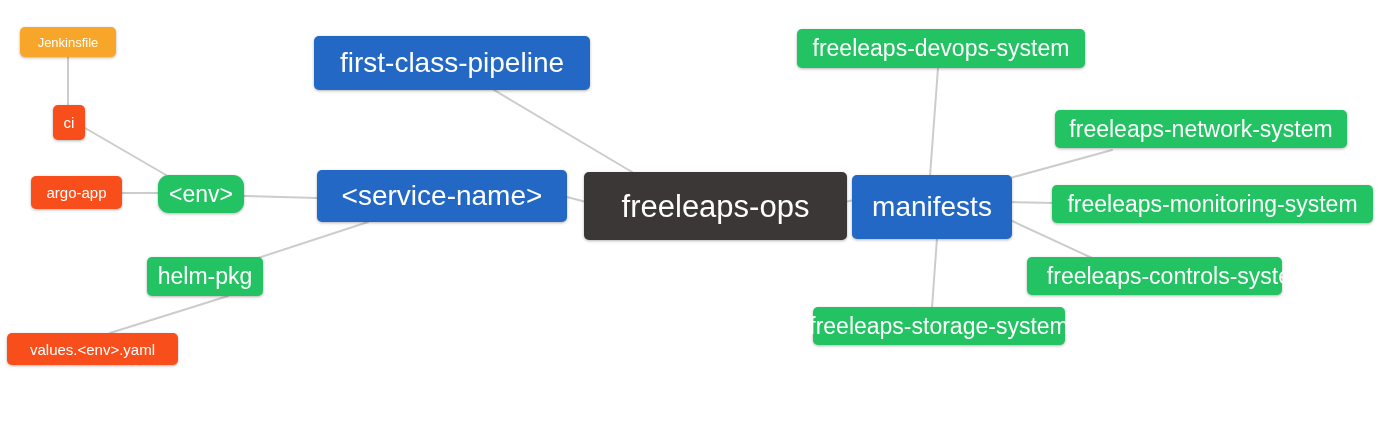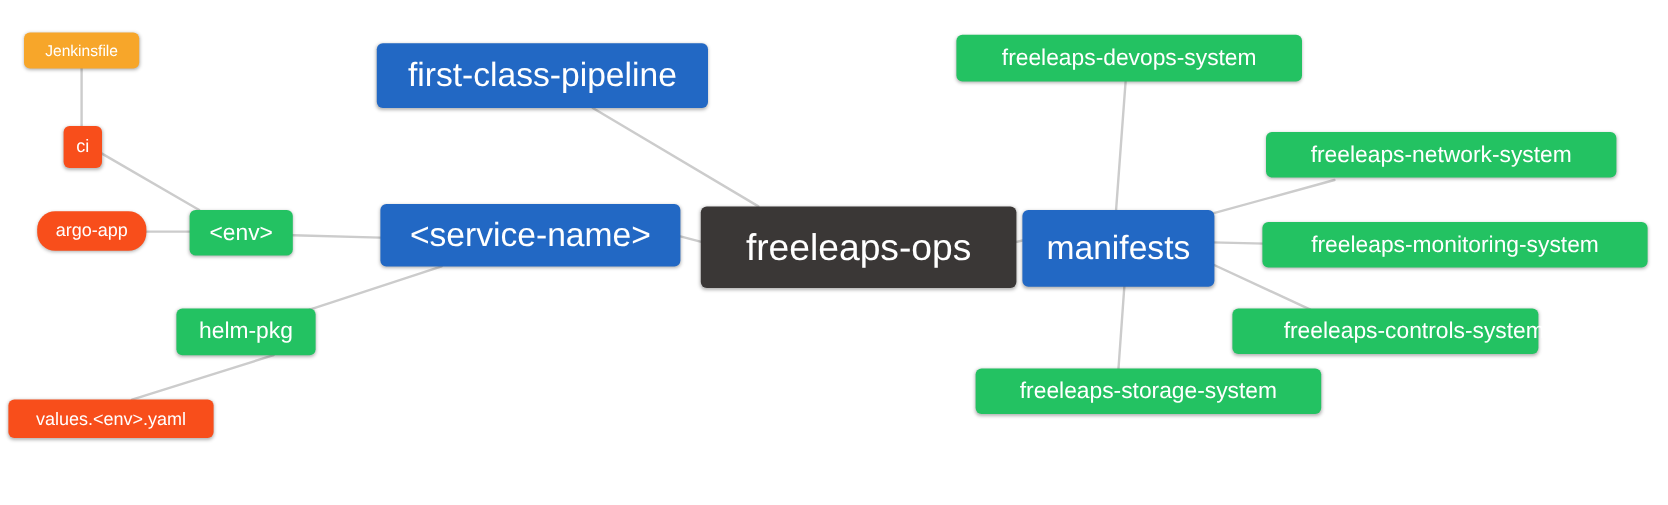--- a/index.html
+++ b/index.html
@@ -35,40 +35,40 @@
     color: var(--text, #ffffff);
     border-radius: 5px;
     box-shadow: 0 1px 3px rgba(0,0,0,0.30);
     line-height: 1;
     box-sizing: border-box;
     cursor: pointer;
     user-select: none;
   }
   .root   { background: var(--root-bg, #3a3736);   font-size: 31px; }
   .lvl1   { background: var(--level1-bg, #2268c4); font-size: 28px; }
-  .lvl2   { background: var(--level2-bg, #23c262); font-size: 19px; }
+  .lvl2   { background: var(--level2-bg, #23c262); font-size: 23px; }
   .lvl3   { background: var(--level3-bg, #f84e1b); font-size: 15px; }
   .lvl4   { background: var(--level4-bg, #f7a62a); font-size: 13px; }
 
   
   #n-jenkinsfile          { left: 20px;   top: 27px;  width: 96px;  height: 30px; }
   #n-ci                   { left: 53px;   top: 105px; width: 32px;  height: 35px; }
-  #n-argo-app             { left: 31px;   top: 176px; width: 91px;  height: 33px; border-radius: 15px; }
-  #n-env                  { left: 158px;  top: 175px; width: 86px;  height: 38px; }
+  #n-argo-app             { left: 31px;   top: 176px; width: 91px;  height: 33px; }
+  #n-env                  { left: 158px;  top: 175px; width: 86px;  height: 38px; border-radius: 11px; }
   #n-helm-pkg             { left: 147px;  top: 257px; width: 116px; height: 39px; }
   #n-values-env-yaml      { left: 7px;    top: 333px; width: 171px; height: 32px; }
   #n-first-class-pipeline { left: 314px;  top: 36px;  width: 276px; height: 54px; }
   #n-service-name         { left: 317px;  top: 170px; width: 250px; height: 52px; }
   #n-freeleaps-ops        { left: 584px;  top: 172px; width: 263px; height: 68px; }
   #n-manifests            { left: 852px;  top: 175px; width: 160px; height: 64px; }
   #n-devops-system        { left: 797px;  top: 29px;  width: 288px; height: 39px; }
   #n-network-system       { left: 1055px; top: 110px; width: 292px; height: 38px; text-align: right; }
   #n-monitoring-system    { left: 1052px; top: 185px; width: 321px; height: 38px; }
   #n-controls-system      { left: 1027px; top: 257px; width: 255px; height: 38px; padding-left: 48px; }
-  #n-storage-system       { left: 813px;  top: 307px; width: 288px; height: 38px; }
+  #n-storage-system       { left: 813px;  top: 307px; width: 252px; height: 38px; }
 </style>
 </head>
 <body>
 
 <div class="stage">
 
   <svg class="edges" viewBox="0 0 1390 421" xmlns="http://www.w3.org/2000/svg">
     <line class="edge" x1="68" y1="57" x2="68" y2="105"></line>
     <line class="edge" x1="85" y1="128" x2="166" y2="175"></line>
     <line class="edge" x1="122" y1="193" x2="158" y2="193"></line>

